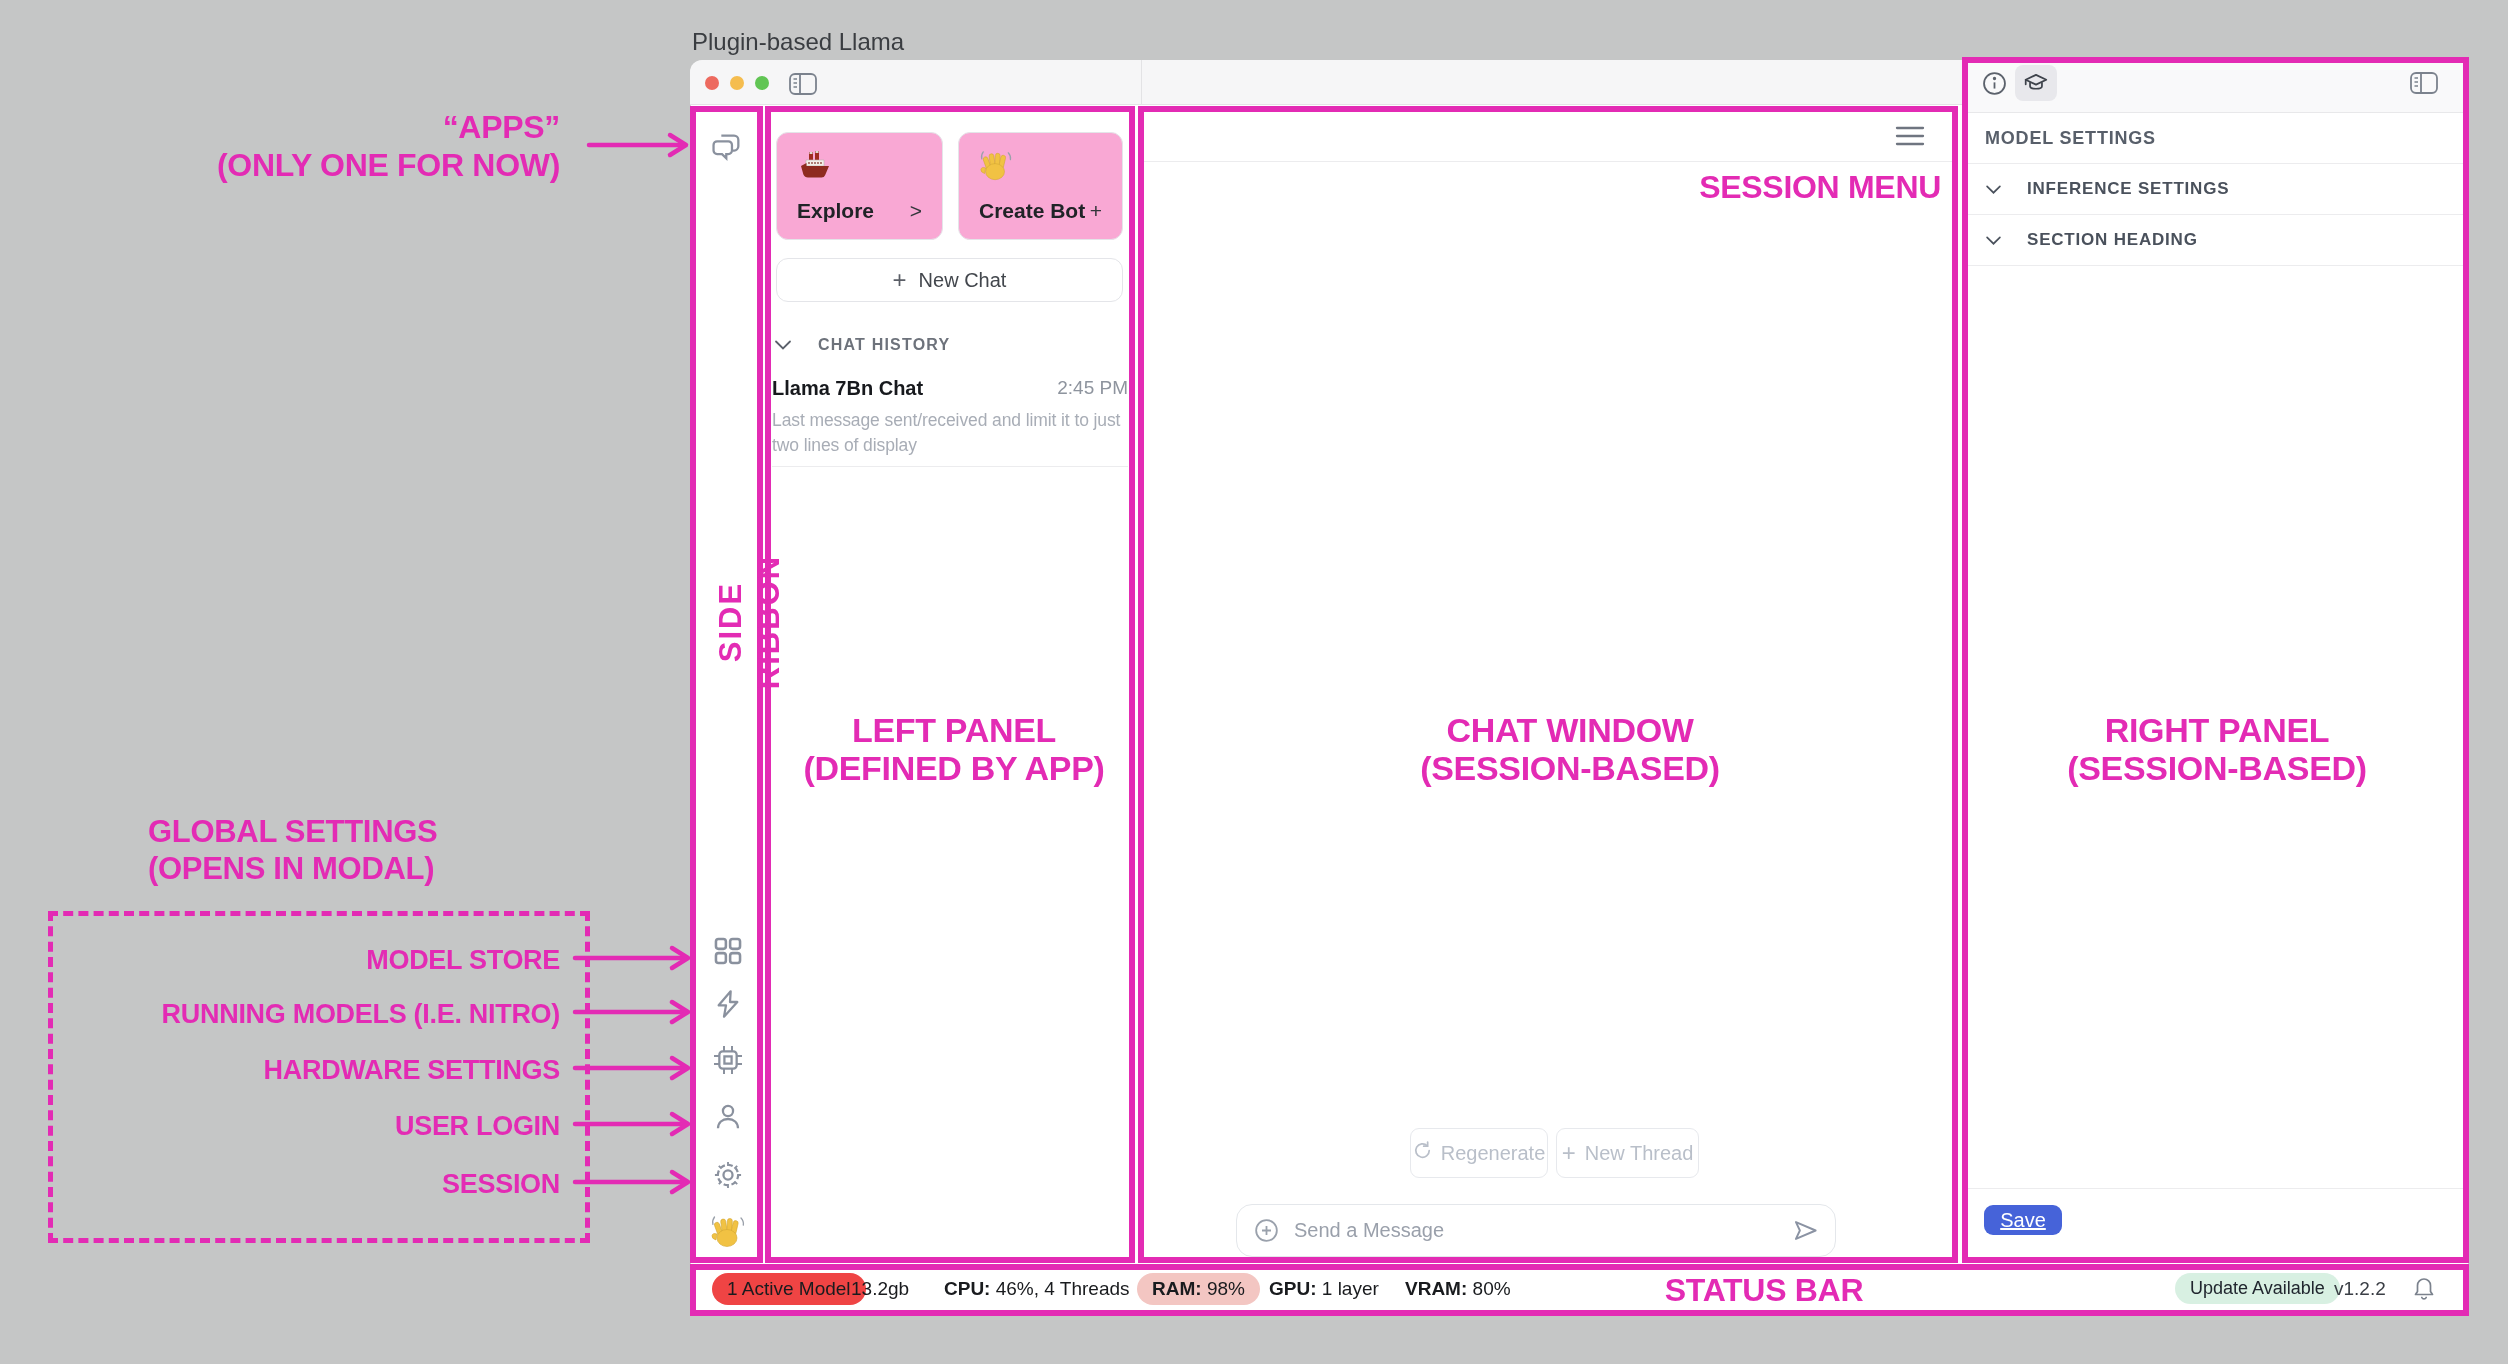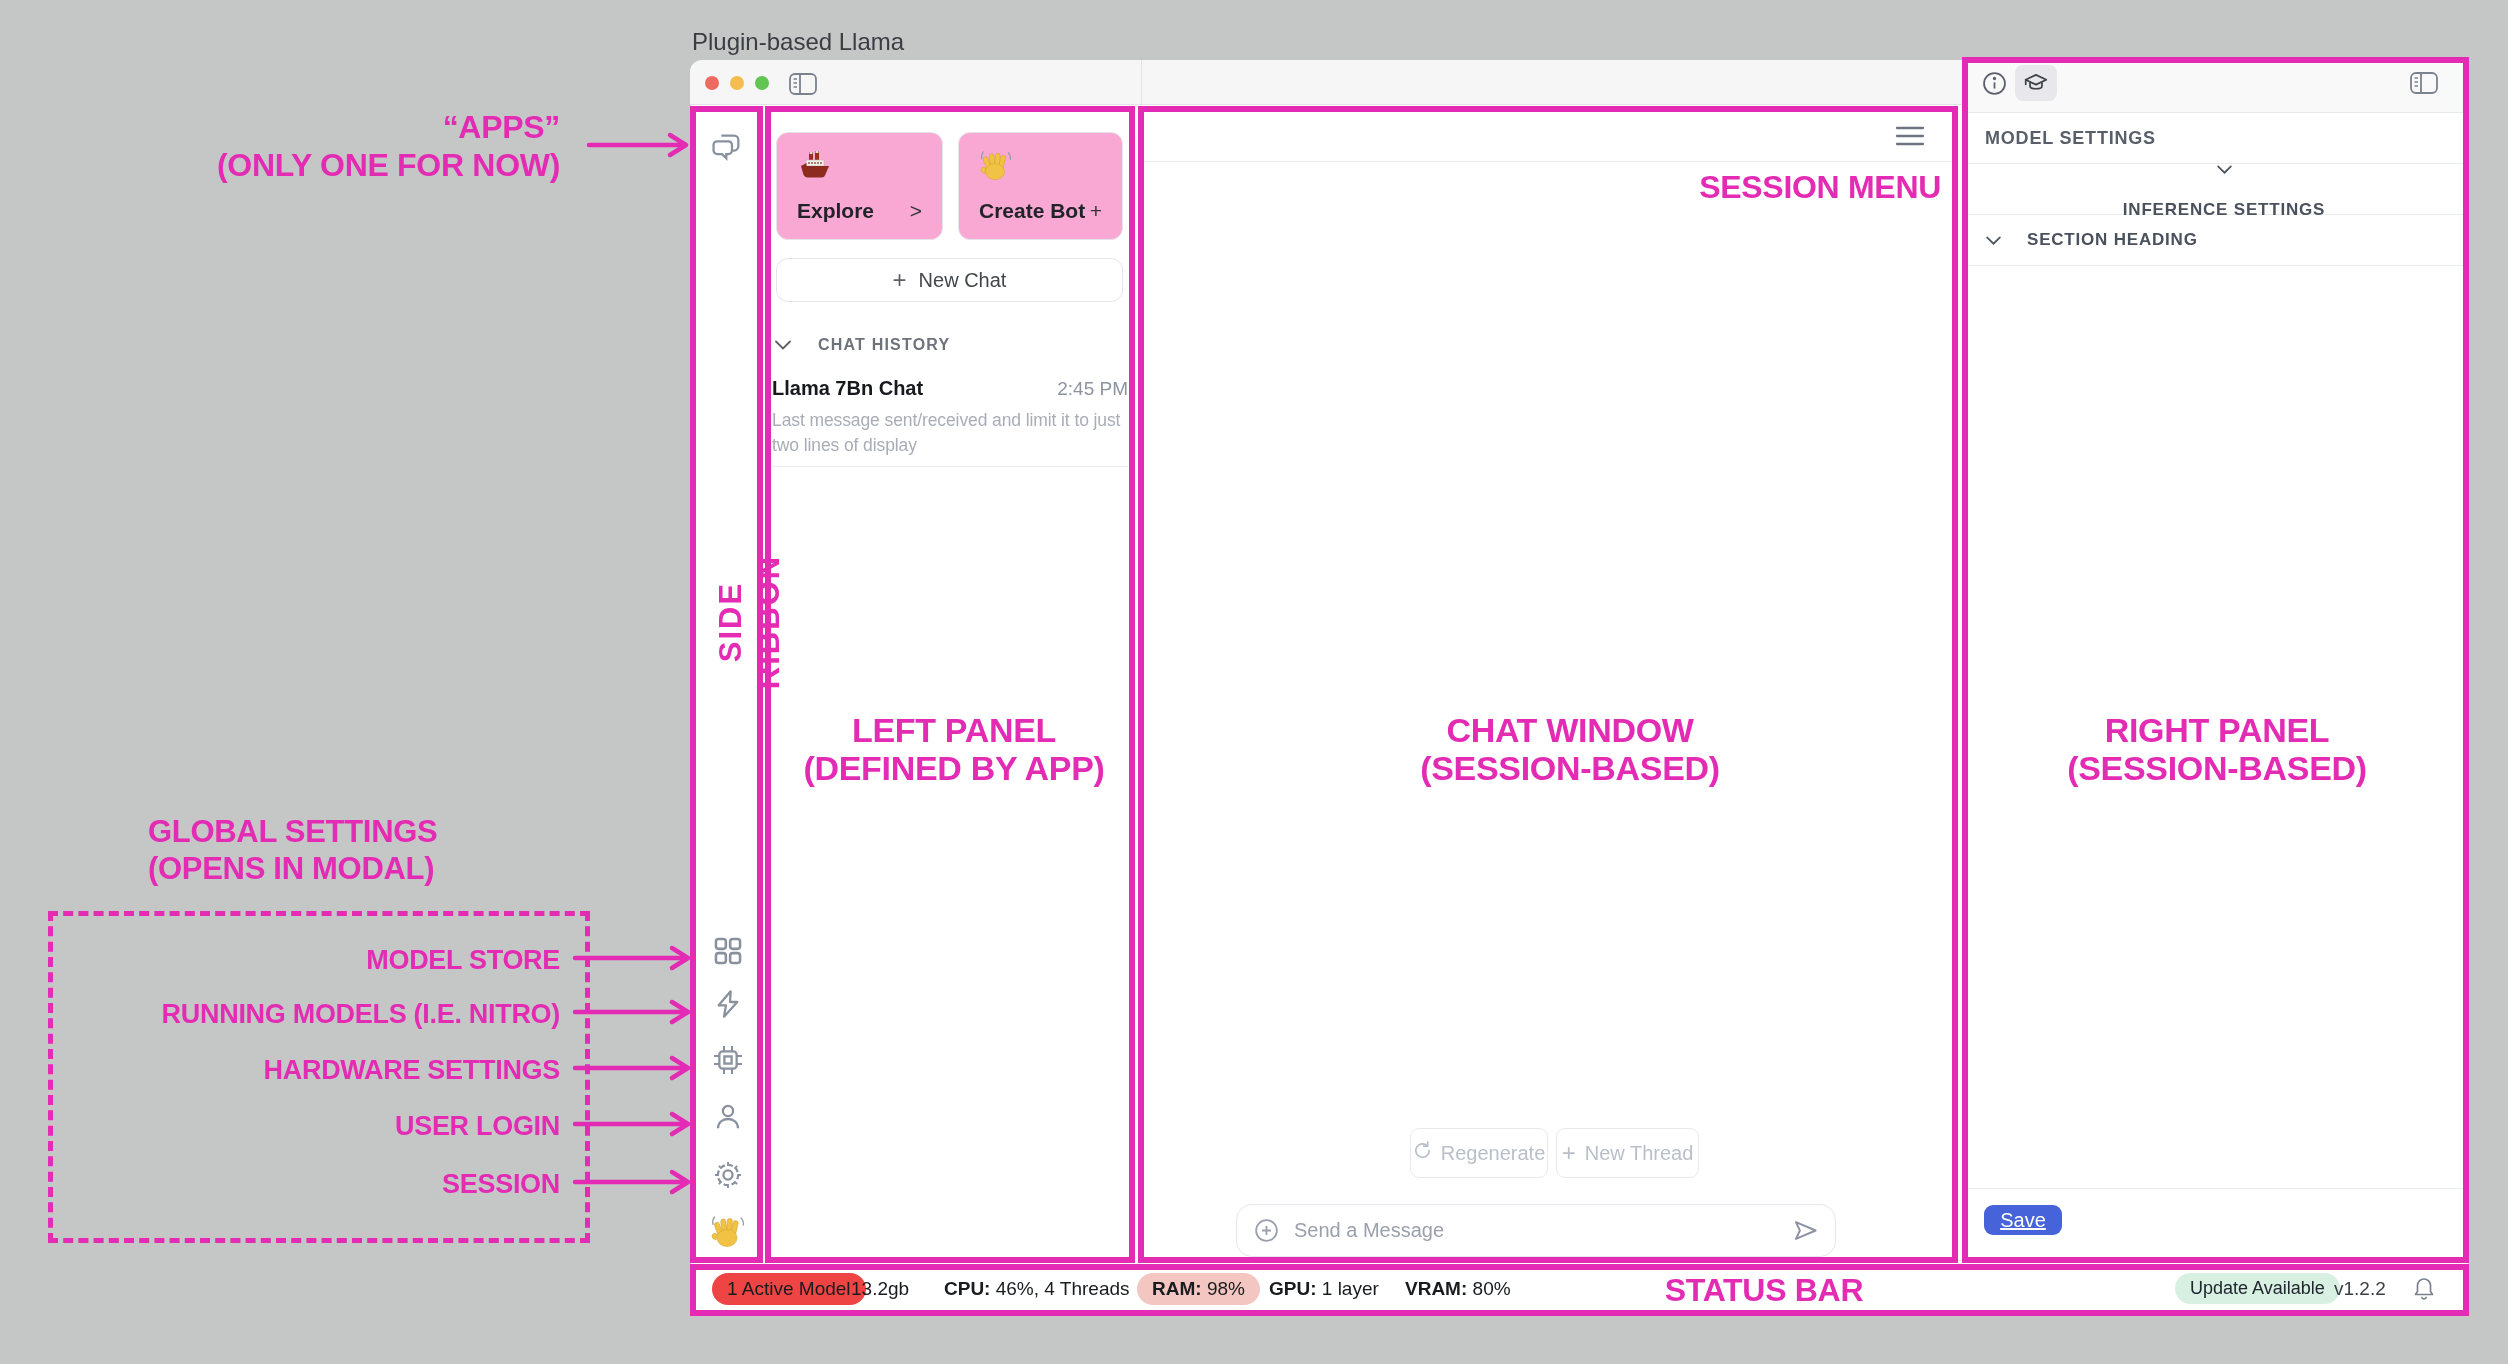--- a/index.html
+++ b/index.html
@@ -229,21 +229,21 @@
     <span>New Chat</span>
   </div>
 
   <span class="abs" style="left:774px; top:337px; z-index:3;">
     <svg width="18" height="12" viewBox="0 0 18 12" fill="none" stroke="#5b616b" stroke-width="1.8" stroke-linecap="round">
       <polyline points="2,2.5 9,9.5 16,2.5"></polyline>
     </svg>
   </span>
   <div class="abs section-label" style="left:818px; top:336px; z-index:3;">CHAT HISTORY</div>
 
-  <div class="abs" style="left:772px; top:377px; width:356px; display:flex; justify-content:space-between; align-items:flex-end; z-index:3;">
+  <div class="abs" style="left:772px; top:377px; width:356px; display:flex; justify-content:space-between; align-items:flex-start; z-index:3;">
     <span class="chat-title">Llama 7Bn Chat</span>
     <span class="chat-time">2:45 PM</span>
   </div>
   <div class="abs chat-preview" style="left:772px; top:408px; width:364px; z-index:3;">Last message sent/received and limit it to just two lines of display</div>
   <div class="abs divider" style="left:772px; top:466px; width:356px; height:1px;"></div>
 
   <span class="abs" style="left:1896px; top:126px; z-index:3;">
     <svg width="28" height="20" viewBox="0 0 28 20" fill="none" stroke="#6f7580" stroke-width="2.3" stroke-linecap="round">
       <line x1="1" y1="2" x2="27" y2="2"></line>
       <line x1="1" y1="10" x2="27" y2="10"></line>
@@ -302,21 +302,21 @@
     <svg width="28" height="22" viewBox="0 0 28 22" fill="none" stroke="#7b828d" stroke-width="1.8">
       <rect x="1" y="1" width="26" height="20" rx="5"></rect>
       <line x1="11" y1="1" x2="11" y2="21"></line>
       <path d="M4.5 6 h3.5 M4.5 10 h3.5 M4.5 14 h3.5" stroke-width="1.4"></path>
     </svg>
   </span>
 
   <div class="abs rp-row" style="left:1968px; top:113px; width:495px; height:51px; padding-left:17px;">
     <span class="rp-header-text">MODEL SETTINGS</span>
   </div>
-  <div class="abs rp-row" style="left:1968px; top:164px; width:495px; height:51px; padding-left:17px; gap:25px;flex-direction:column;">
+  <div class="abs rp-row" style="left:1968px; top:164px; width:495px; height:51px; padding-left:17px; gap:25px;">
     <span style="display:flex;">
       <svg width="17" height="11" viewBox="0 0 18 12" fill="none" stroke="#4a515c" stroke-width="1.8" stroke-linecap="round">
           <polyline points="2,2.5 9,9.5 16,2.5"></polyline>
         </svg>
     </span>
     <span class="rp-row-text">INFERENCE SETTINGS</span>
   </div>
   <div class="abs rp-row" style="left:1968px; top:215px; width:495px; height:51px; padding-left:17px; gap:25px;">
     <span style="display:flex;">
       <svg width="17" height="11" viewBox="0 0 18 12" fill="none" stroke="#4a515c" stroke-width="1.8" stroke-linecap="round">

